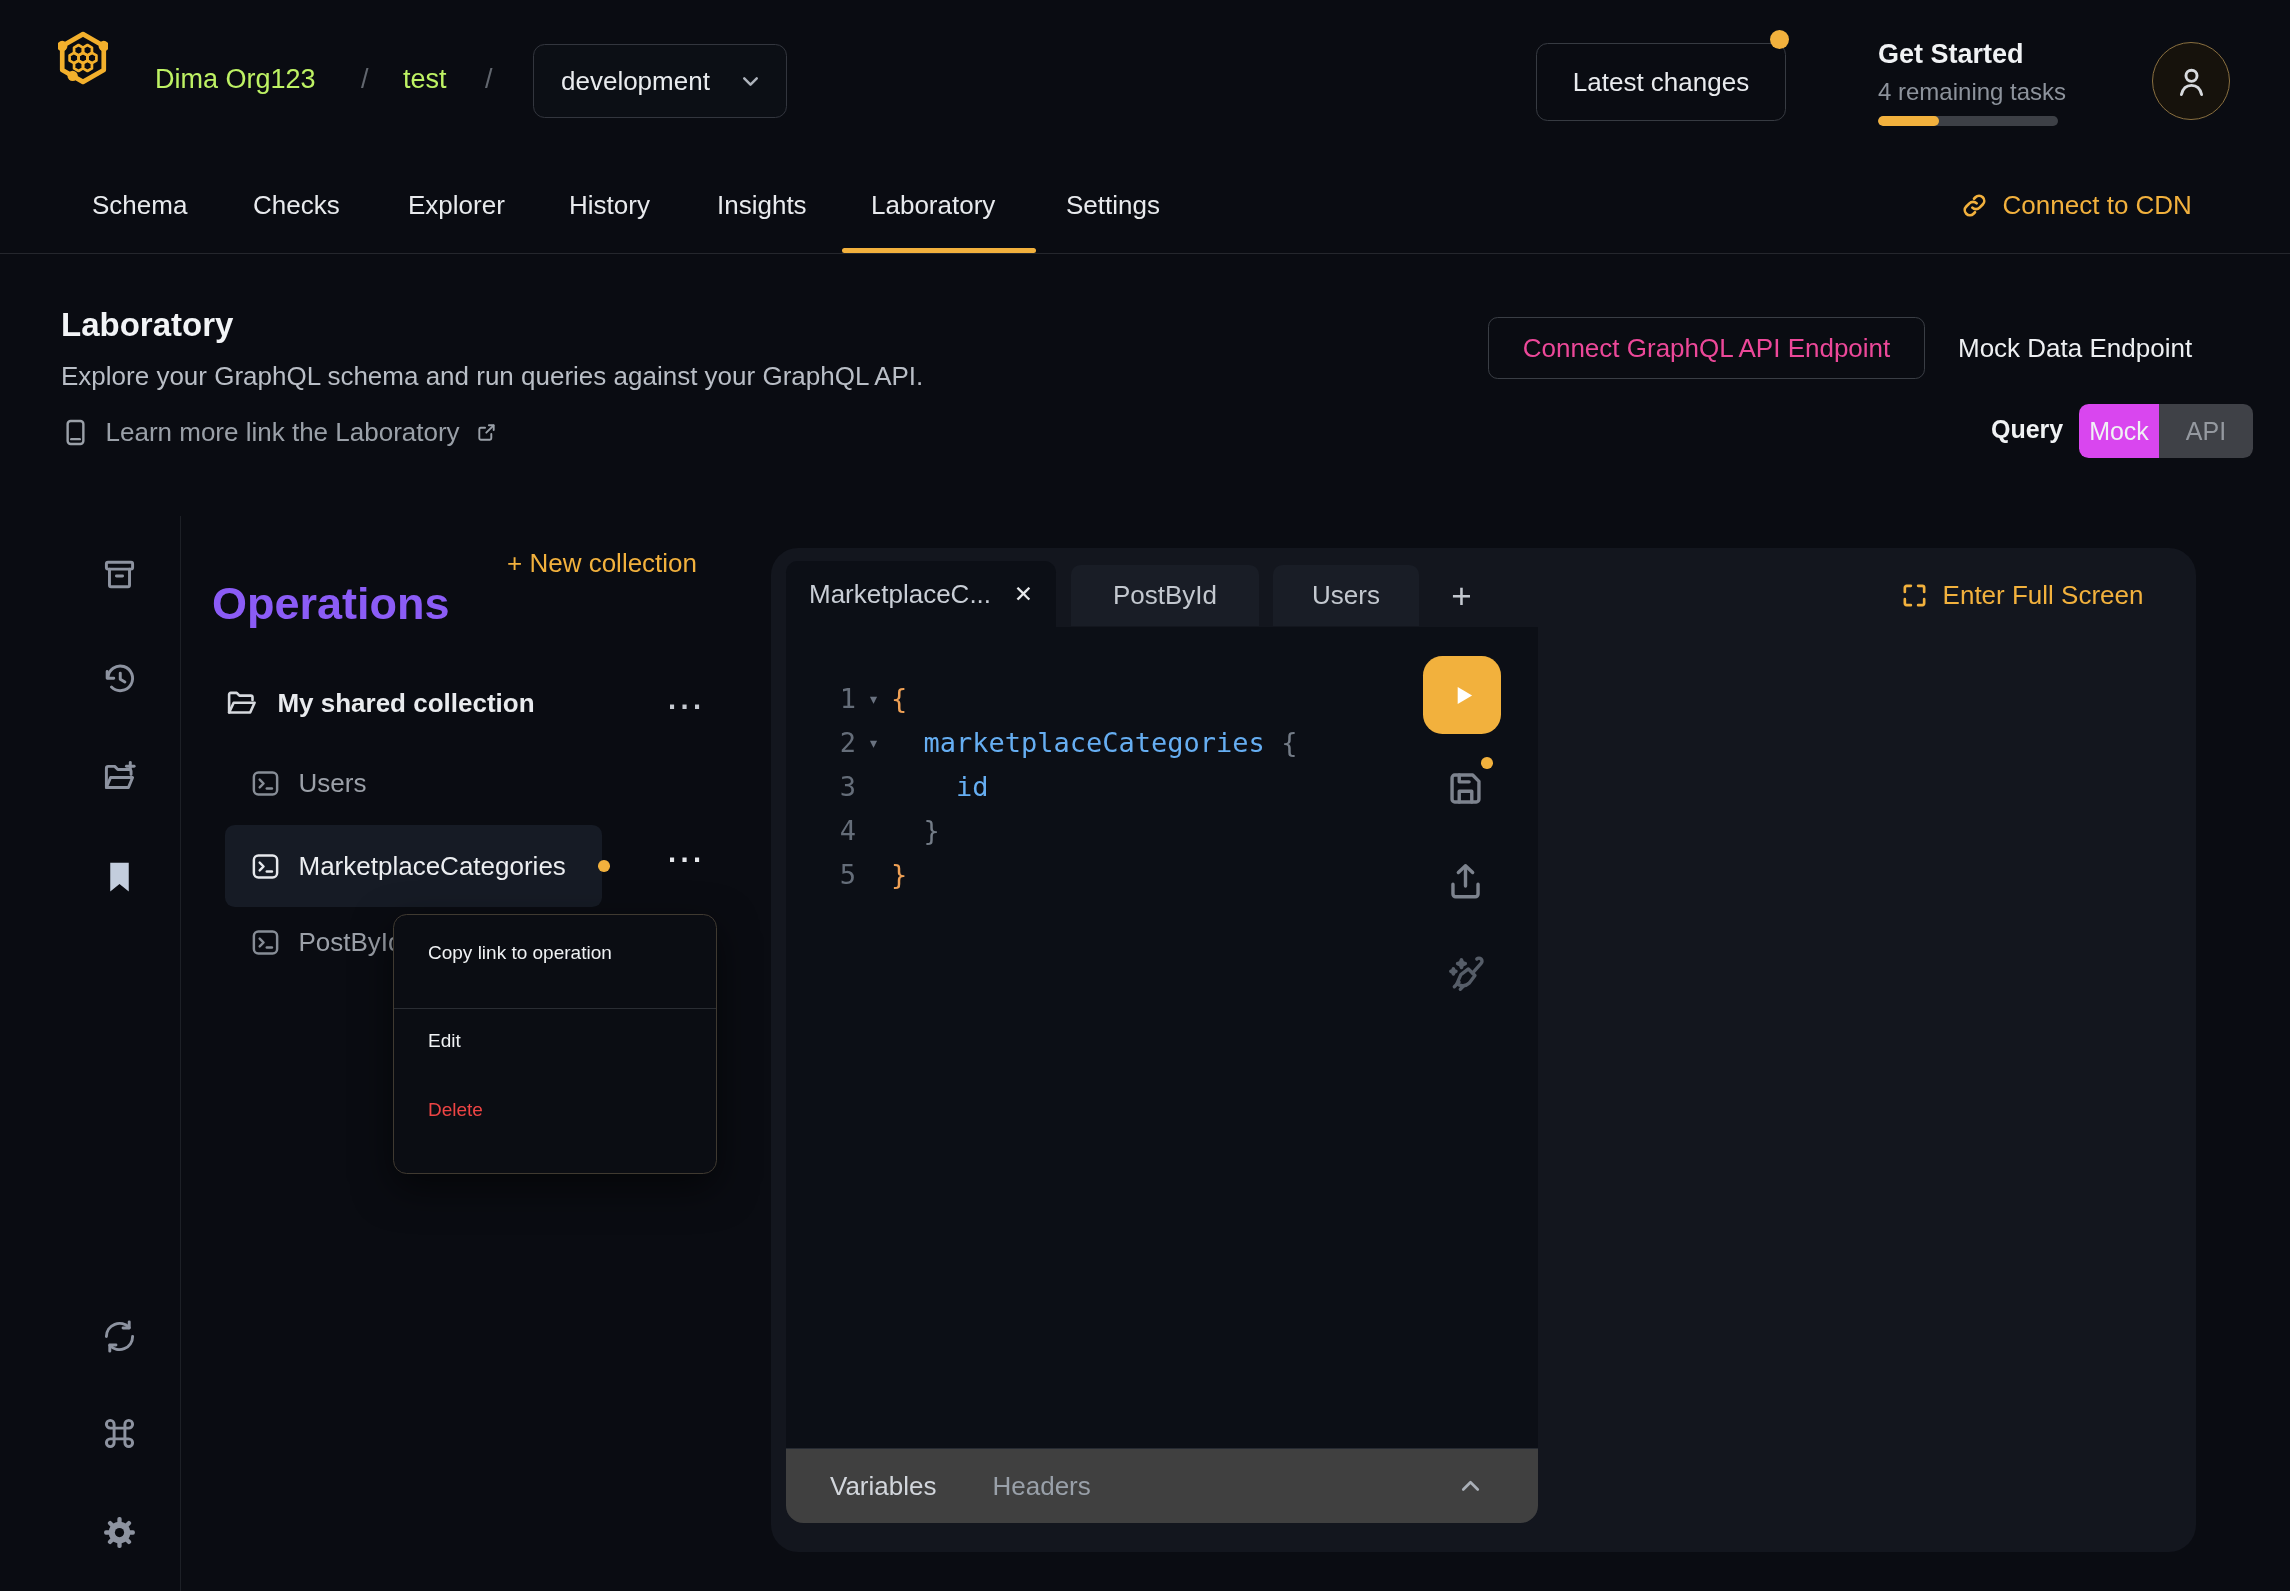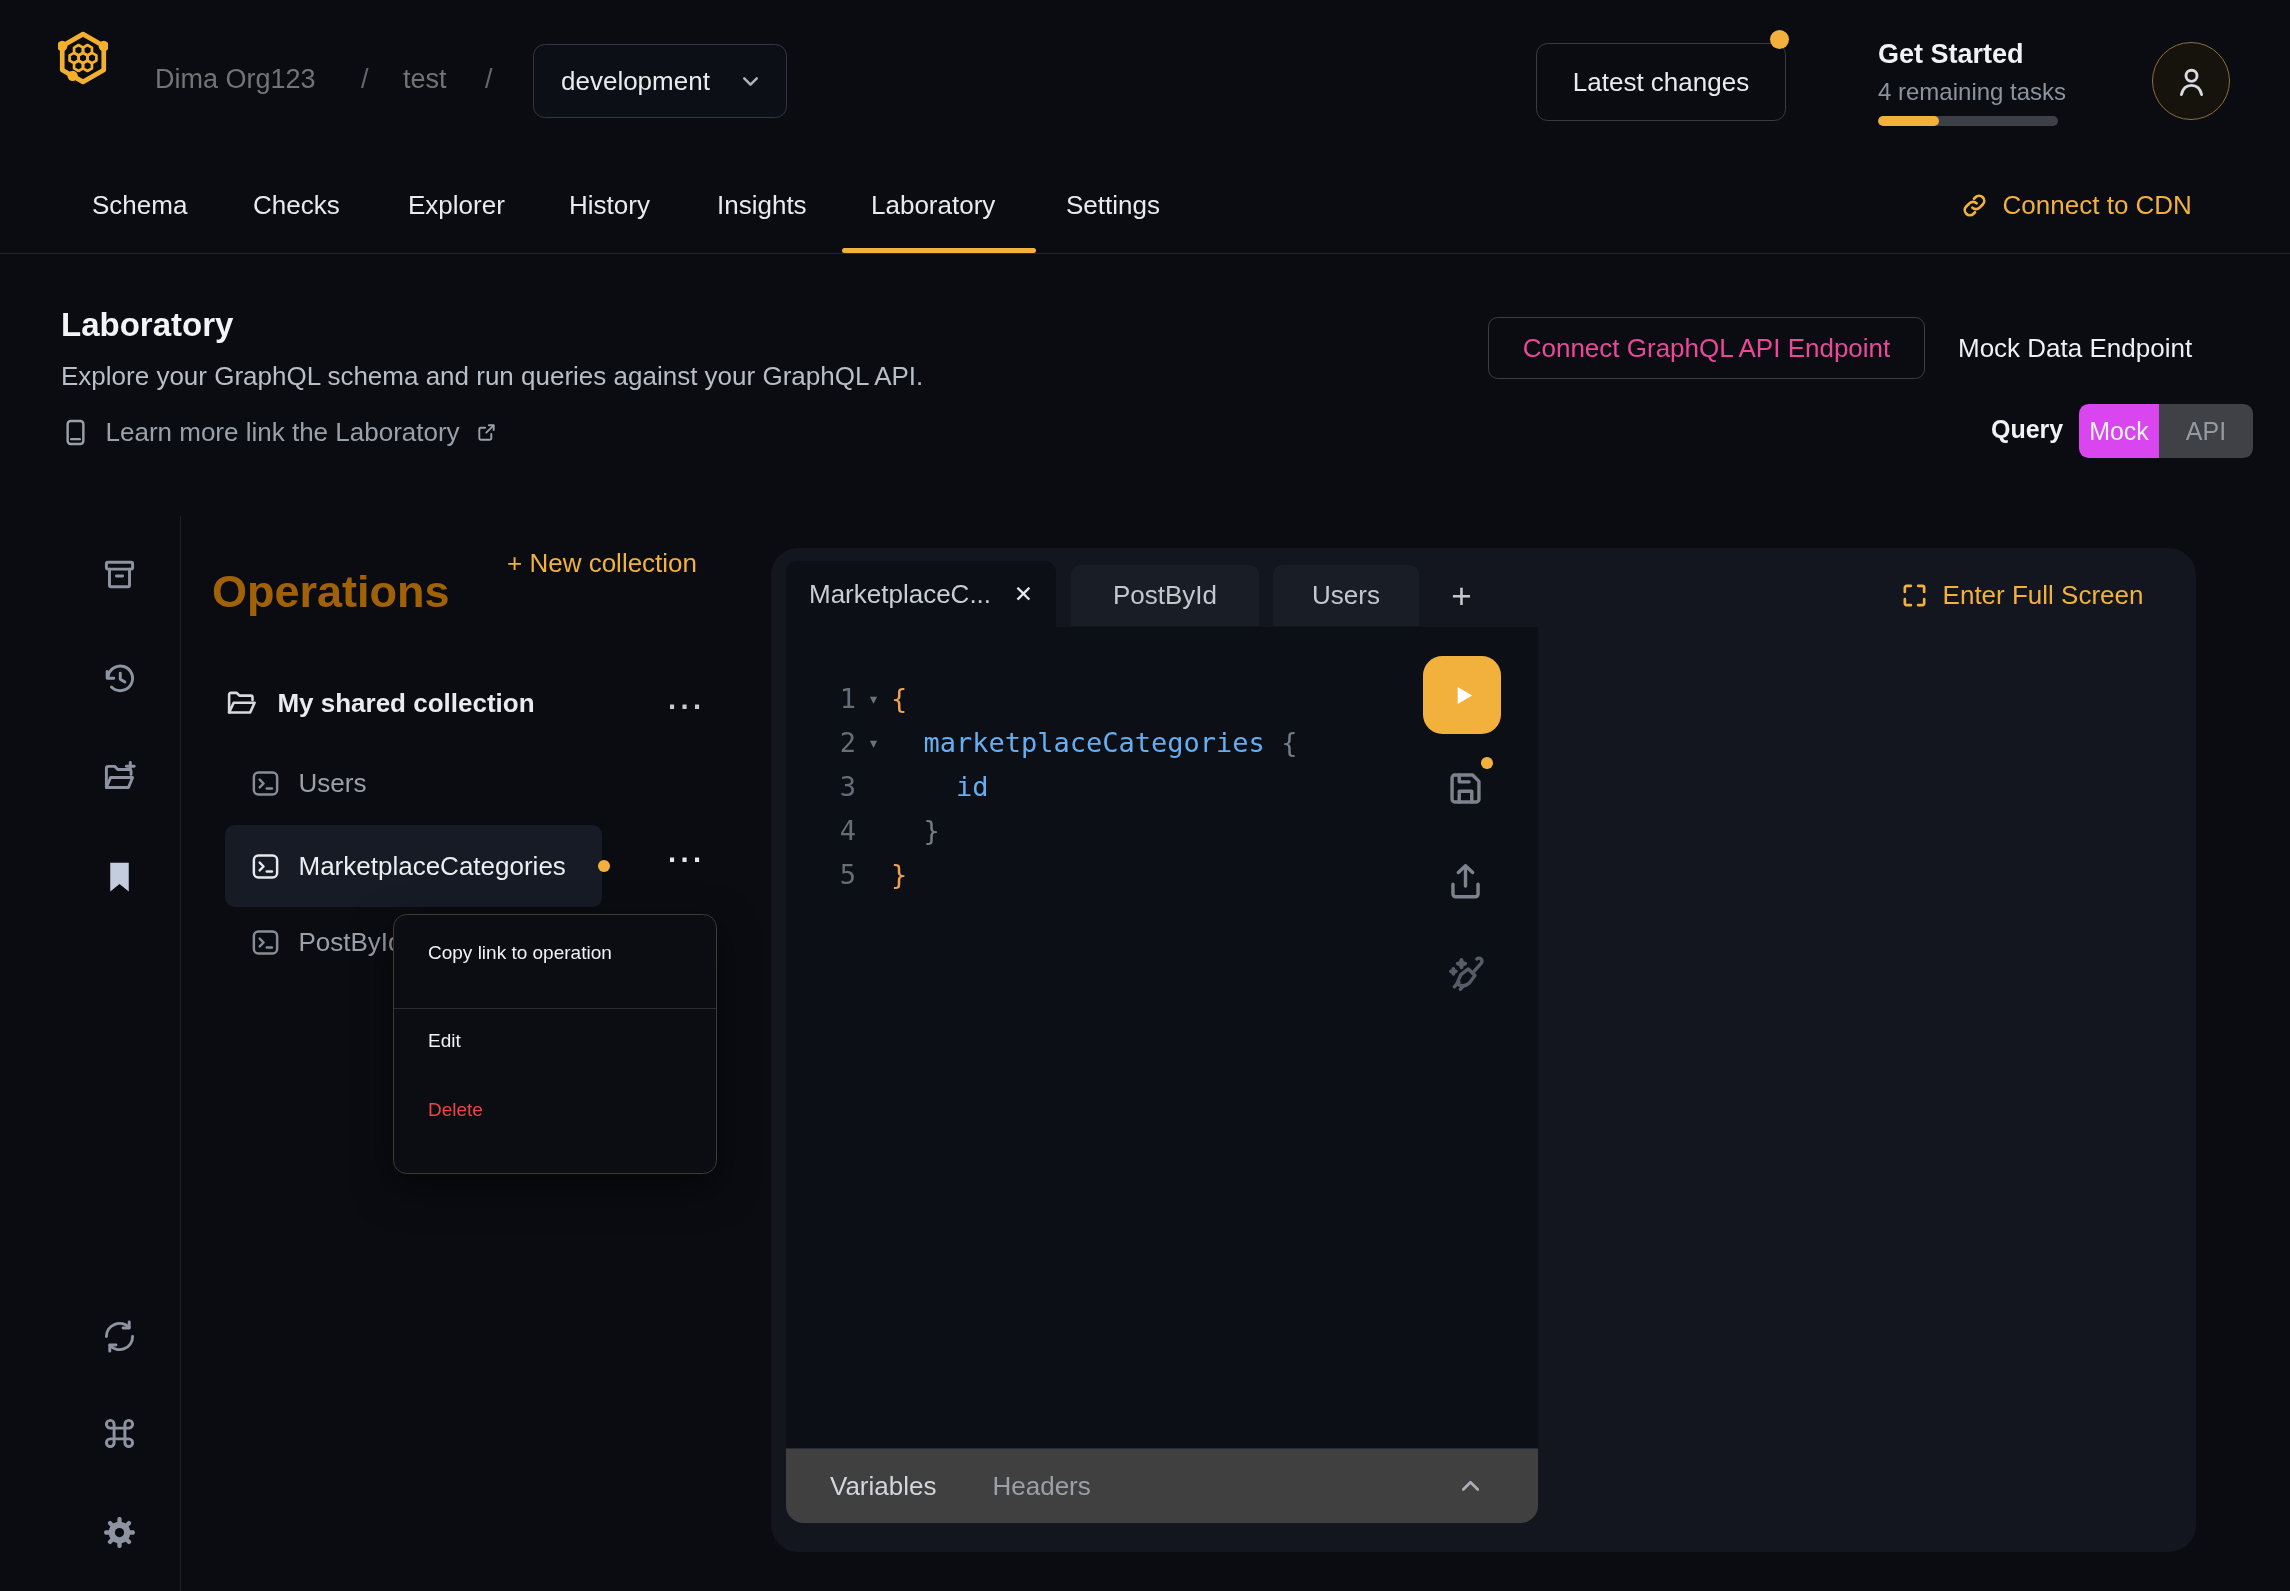--- a/index.html
+++ b/index.html
@@ -2,21 +2,21 @@
 <html><head>
 <meta charset="utf-8">
 <style>
   html,body{margin:0;padding:0;background:#0a0c12;}
   body{width:2290px;height:1591px;position:relative;overflow:hidden;
        font-family:"Liberation Sans",sans-serif;color:#eceef1;}
   .abs{position:absolute;}
   svg{display:block;}
 
   
-  .crumb{font-size:27px;color:#737373;top:64px;}
+  .crumb{font-size:27px;color:#bef264;top:64px;}
   .crumb-sep{font-size:27px;color:#62676f;top:64px;}
   .env-btn{left:533px;top:44px;width:254px;height:74px;border:1.5px solid #33363e;
            border-radius:11.6px;background:#0c0f15;display:flex;align-items:center;
            padding:0 23px 0 27px;box-sizing:border-box;gap:17.5px;cursor:pointer;}
   .env-btn span{font-size:26px;color:#e9ebee;flex:1;}
   .latest-btn{left:1536px;top:43px;width:248px;height:76px;border:1.5px solid #373b42;
               border-radius:11.6px;display:flex;align-items:center;justify-content:center;
               font-size:26px;color:#e9ebee;cursor:pointer;}
   .notif-dot{left:1770px;top:30px;width:19.4px;height:19.4px;border-radius:50%;background:#f2b13d;}
   .gs-title{left:1878px;top:39px;font-size:27px;font-weight:bold;color:#f0f2f4;}
@@ -47,21 +47,21 @@
   .segment{left:2079px;top:404px;height:54px;border-radius:9.7px;overflow:hidden;display:flex;}
   .seg{display:flex;align-items:center;justify-content:center;font-size:25px;cursor:pointer;}
   .seg-mock{width:80px;background:#d946ef;color:#f0f2f4;}
   .seg-api{width:94px;background:#3f4147;color:#9599a0;}
 
   
   .rail-divider{left:180px;top:516px;width:1px;height:1075px;background:#1d2026;}
   .rail-ic{left:101px;width:37px;height:37px;cursor:pointer;}
 
   
-  .ops-title{left:212px;top:566px;font-size:45px;font-weight:bold;color:#a16207;text-align:center;}
+  .ops-title{left:212px;top:578px;font-size:45px;font-weight:bold;color:#8b5cf6;text-align:center;}
   .new-coll{left:507px;top:548px;font-size:26px;color:#f2b13d;cursor:pointer;}
   .coll-row{left:225px;top:687px;display:flex;align-items:center;gap:19.4px;cursor:pointer;}
   .coll-row span{font-size:26px;font-weight:600;color:#e9ebee;}
   .dots{letter-spacing:2.9px;font-size:29px;color:#c6cad1;cursor:pointer;}
   .dots::before{content:'\00B7\00B7\00B7';font-weight:bold;}
   .op-row{left:225px;display:flex;align-items:center;gap:17.5px;padding-left:25px;
           width:377px;height:82px;cursor:pointer;box-sizing:border-box;}
   .op-row span{font-size:26px;color:#9ba0a8;}
   .op-row.sel{background:#161b25;border-radius:9.7px;}
   .op-row.sel span{color:#eceef1;}

